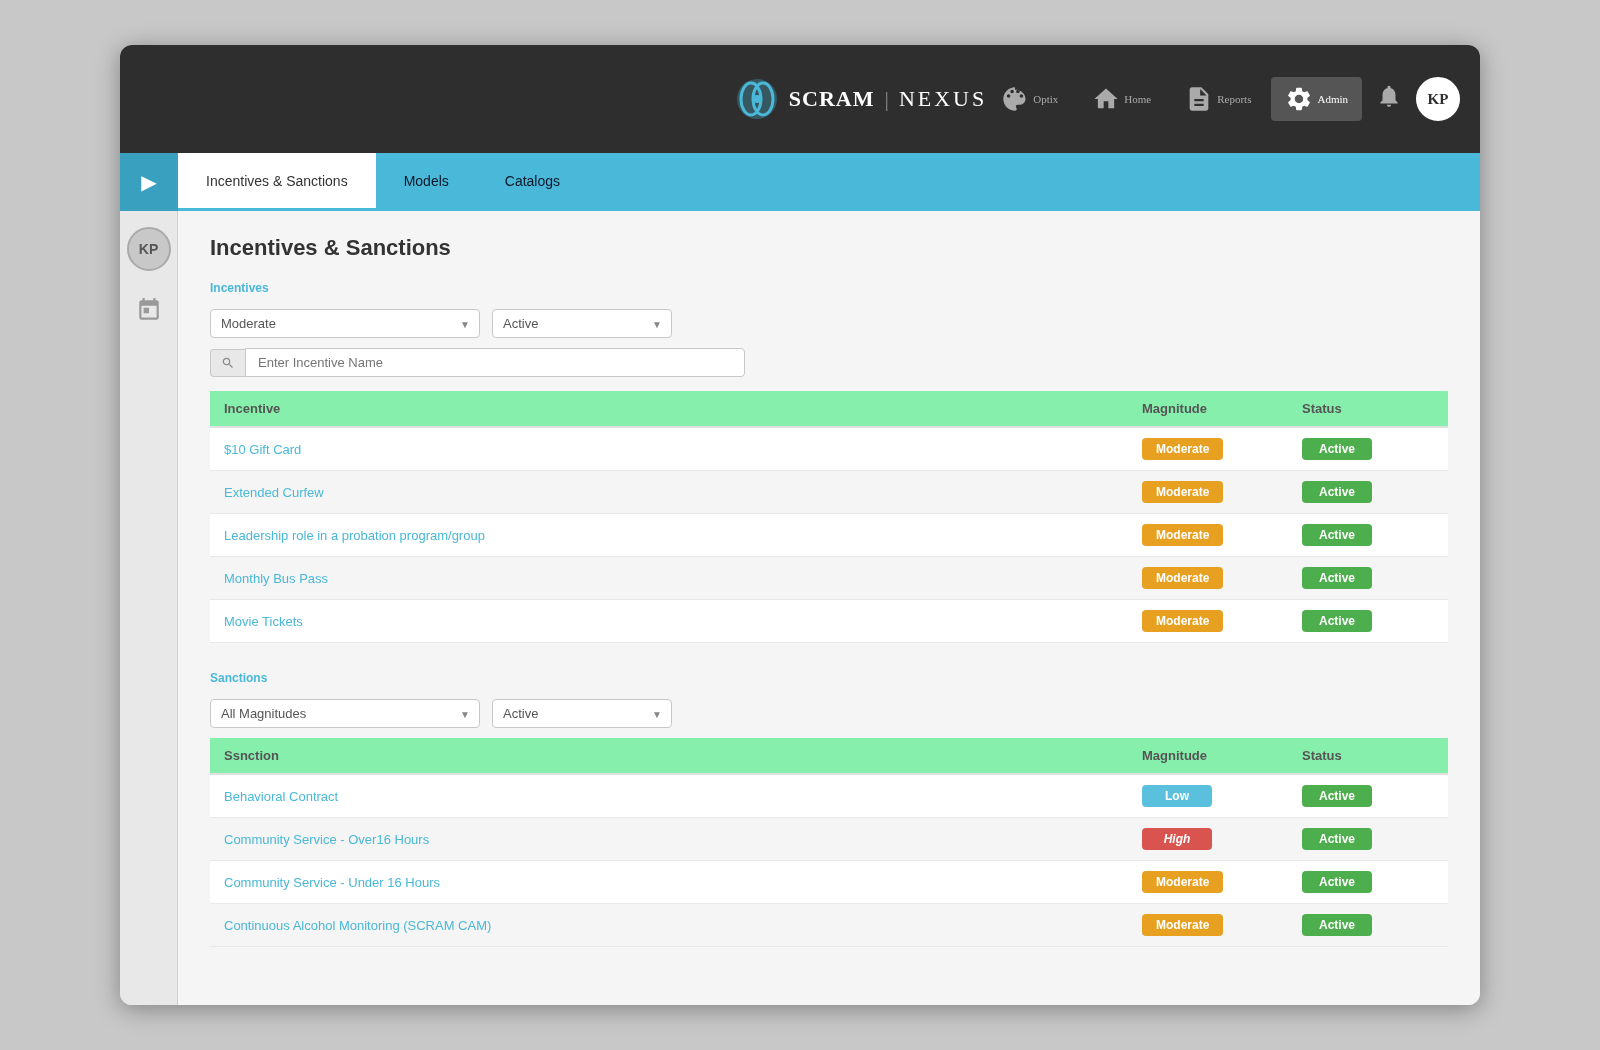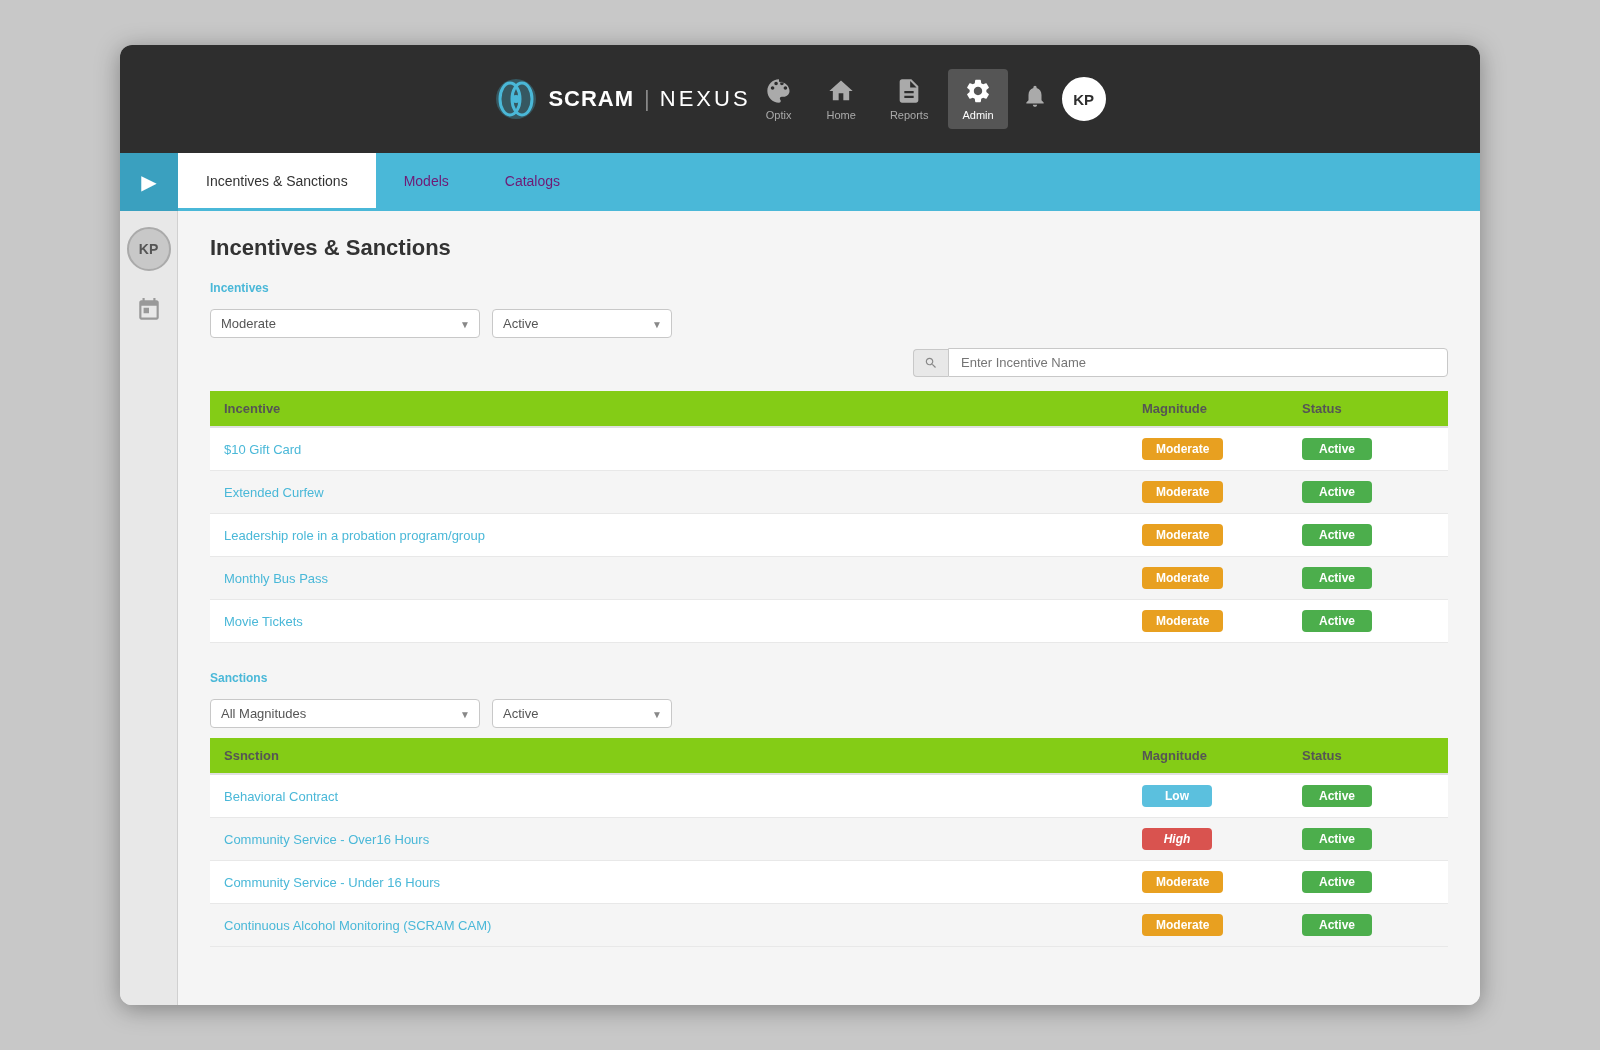--- a/index.html
+++ b/index.html
@@ -23,22 +23,23 @@
       display: flex;
       flex-direction: column;
     }
     
     .top-nav {
       background: #2e2e2e;
       height: 108px;
       display: flex;
       align-items: center;
       padding: 0 20px;
-      justify-content: center;
+      justify-content: flex-end;
       flex-shrink: 0;
+      font-family: Liberation Serif, serif;
     }
     .logo-area {
       display: flex;
       align-items: center;
       gap: 10px;
     }
     .logo-icon {
       width: 44px;
       height: 44px;
     }
@@ -61,21 +62,21 @@
       font-weight: 300;
       letter-spacing: 3px;
     }
     .nav-icons {
       display: flex;
       align-items: center;
       gap: 6px;
     }
     .nav-icon-item {
       display: flex;
-      flex-direction: column;
+      flex-direction: row;
       align-items: center;
       cursor: pointer;
       padding: 8px 14px;
       border-radius: 4px;
       color: #aaa;
       font-size: 11px;
       gap: 4px;
     }
     .nav-icon-item.active {
       background: #555;
@@ -119,21 +120,21 @@
       justify-content: center;
       color: white;
       font-size: 20px;
       cursor: pointer;
       flex-shrink: 0;
     }
     .tab-item {
       display: flex;
       align-items: center;
       padding: 0 28px;
-      color: #701a75;
+      color: #0f172a;
       font-size: 14px;
       font-weight: 500;
       cursor: pointer;
       border-bottom: 3px solid transparent;
     }
     .tab-item.active {
       background: white;
       color: #333;
       border-bottom: 3px solid #4ab8d8;
     }
@@ -227,21 +228,20 @@
     }
     .select-wrapper.wide { width: 270px; }
     .select-wrapper.wide .filter-select { width: 100%; }
     .select-wrapper.medium { width: 180px; }
     .select-wrapper.medium .filter-select { width: 100%; }
     .search-row {
       display: flex;
       align-items: center;
       margin-bottom: 14px;
       gap: 0;
-      justify-content: flex-end;
     }
     .search-icon-box {
       background: #e8e8e8;
       border: 1px solid #c8c8c8;
       border-right: none;
       padding: 6px 10px;
       border-radius: 4px 0 0 4px;
       color: #888;
       font-size: 14px;
       display: flex;
@@ -261,21 +261,21 @@
       background: white;
       margin-bottom: 28px;
     }
     .data-table th {
       text-align: left;
       padding: 10px 14px;
       color: #555;
       font-size: 13px;
       font-weight: bold;
       border-bottom: 2px solid #e0e0e0;
-      background: #84cc16;
+      background: #86efac;
     }
     .data-table td {
       padding: 10px 14px;
       border-bottom: 1px solid #e8e8e8;
       font-size: 13px;
     }
     .data-table tr:nth-child(even) td { background: #f5f5f5; }
     .data-table tr:nth-child(odd) td { background: white; }
     .link-text {
       color: #4ab8d8;

